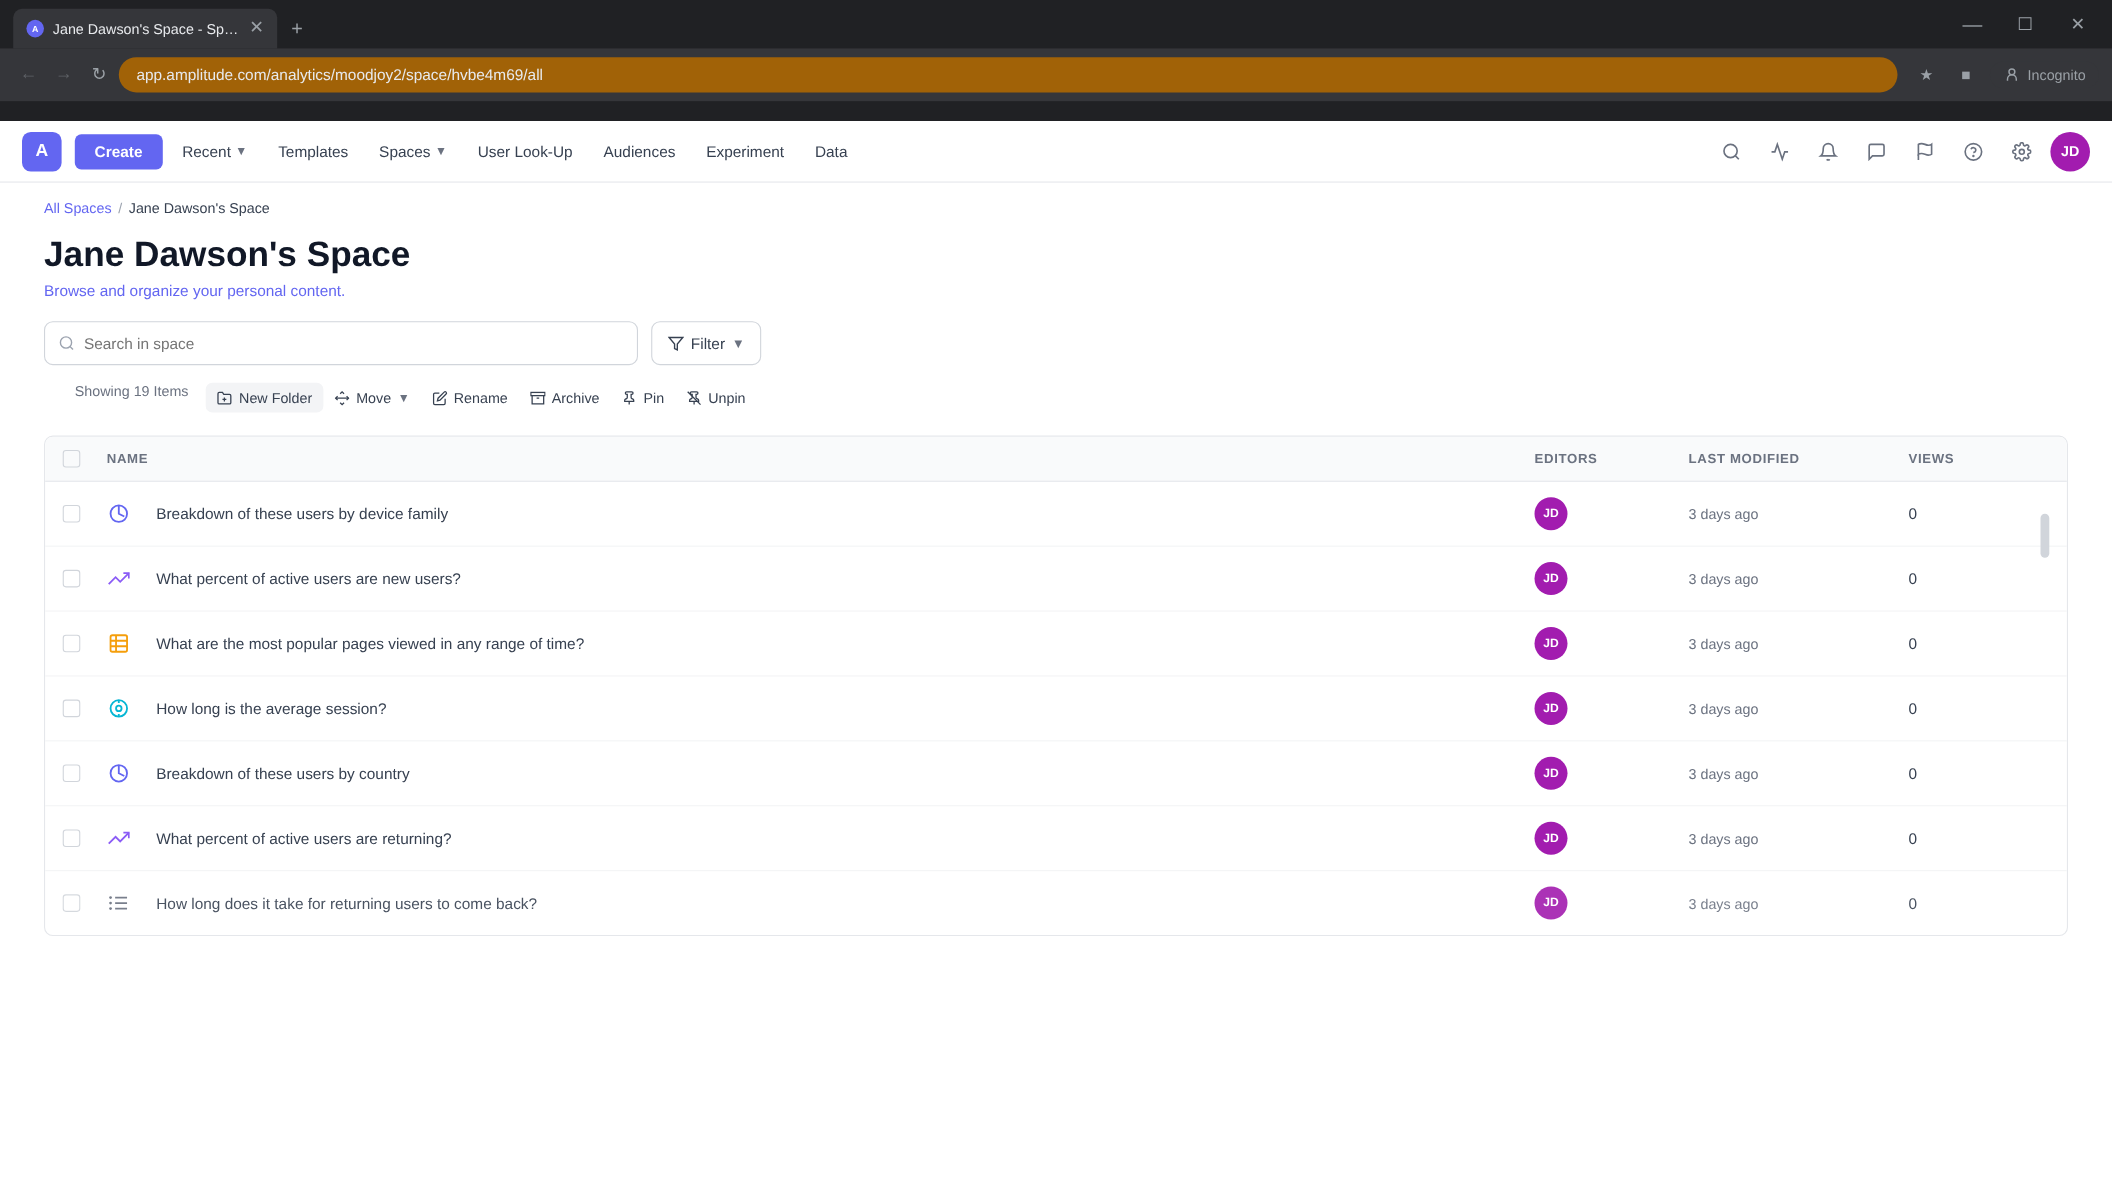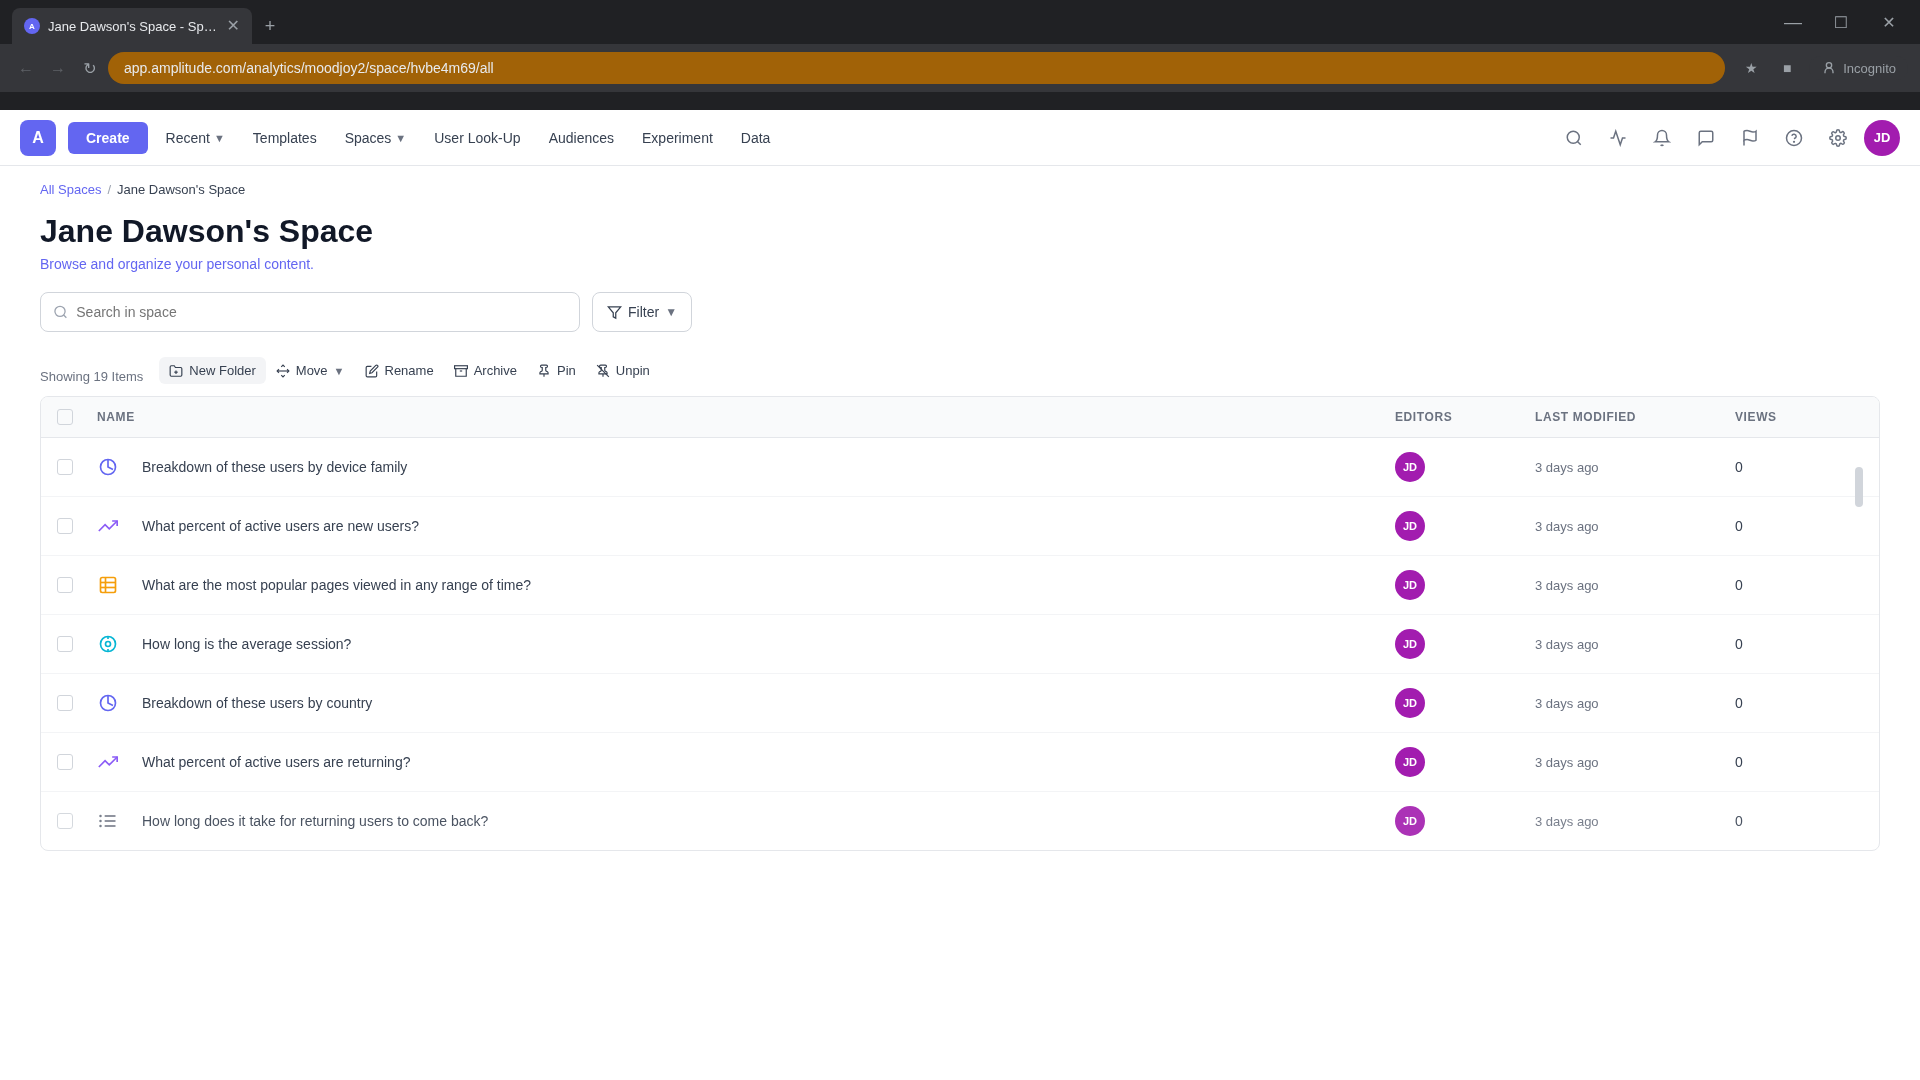--- a/index.html
+++ b/index.html
@@ -50,21 +50,21 @@
     .content-area { padding: 20px 40px; flex: 1; overflow: hidden; }
 
     
     .search-filter-row { display: flex; align-items: center; gap: 12px; margin-bottom: 16px; }
     .search-box { display: flex; align-items: center; background: #fff; border: 1px solid #d1d5db; border-radius: 8px; padding: 0 12px; height: 40px; gap: 8px; width: 540px; }
     .search-box input { border: none; outline: none; font-size: 14px; color: #374151; width: 100%; background: transparent; }
     .search-icon { color: #9ca3af; font-size: 14px; }
     .filter-btn { display: flex; align-items: center; gap: 6px; background: #fff; border: 1px solid #d1d5db; border-radius: 8px; padding: 0 14px; height: 40px; font-size: 14px; color: #374151; cursor: pointer; }
 
     
-    .toolbar { display: flex; align-items: flex-end; gap: 0; margin-bottom: 12px; height: 36px; }
+    .toolbar { display: flex; align-items: flex-start; gap: 0; margin-bottom: 12px; height: 36px; margin-left: 28px; }
     .toolbar-count { font-size: 13px; color: #6b7280; margin-right: 16px; }
     .toolbar-btn { display: flex; align-items: center; gap: 6px; background: transparent; border: none; font-size: 13px; color: #374151; cursor: pointer; padding: 6px 10px; border-radius: 6px; }
     .toolbar-btn.active-hover { background: #f3f4f6; }
     .toolbar-btn svg { width: 14px; height: 14px; }
 
     
     .table-container { border: 1px solid #e5e7eb; border-radius: 8px; overflow: hidden; }
     .table-header { display: grid; grid-template-columns: 40px 1fr 140px 200px 120px 40px; background: #f9fafb; border-bottom: 1px solid #e5e7eb; }
     .th { padding: 12px 16px; font-size: 12px; font-weight: 600; color: #6b7280; text-transform: uppercase; letter-spacing: 0.05em; display: flex; align-items: center; }
     .table-row { display: grid; grid-template-columns: 40px 1fr 140px 200px 120px 40px; border-bottom: 1px solid #f3f4f6; align-items: center; }

